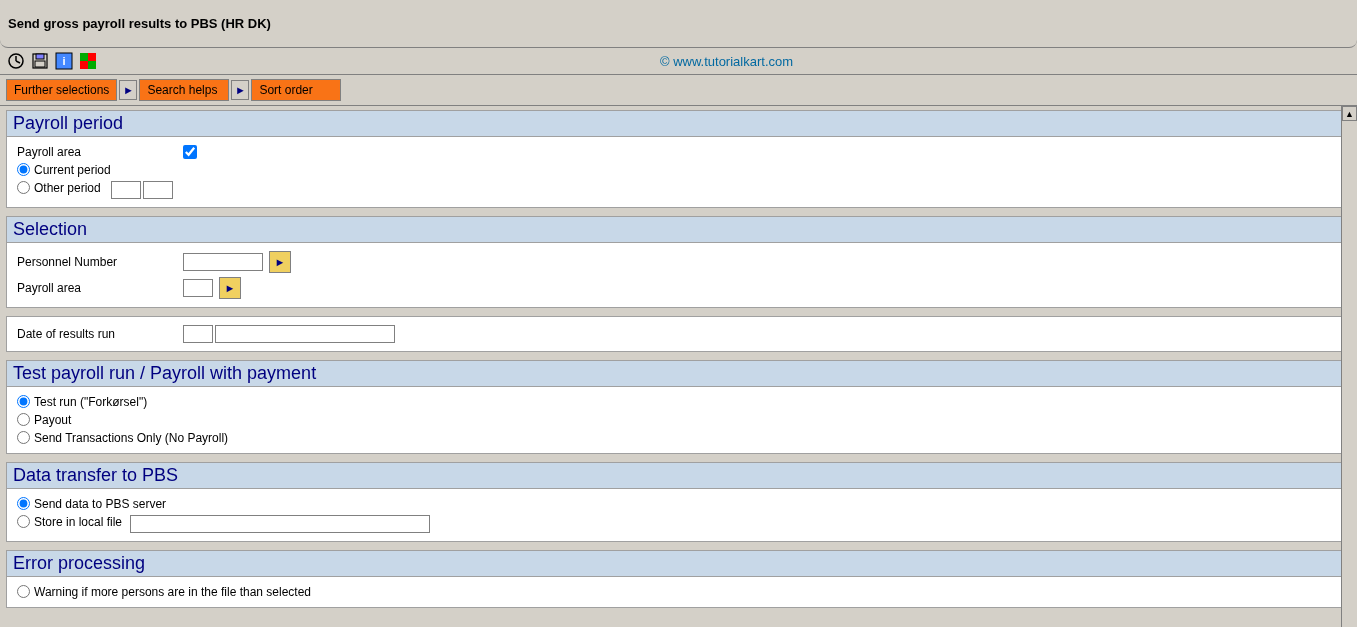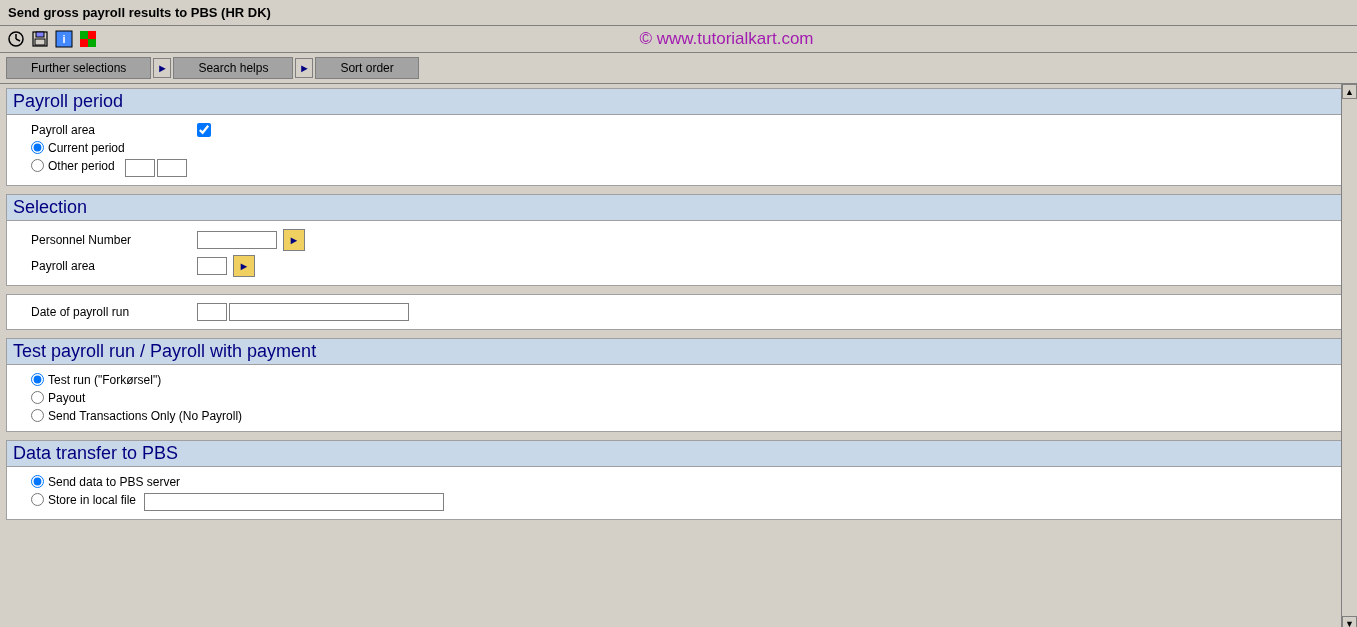--- a/index.html
+++ b/index.html
@@ -7,58 +7,59 @@
       font-family: Arial, sans-serif;
       font-size: 12px;
       background: #d4d0c8;
       color: #000;
       width: 1357px;
       height: 627px;
       overflow: hidden;
     }
     .title-bar {
       background: #d4d0c8;
-      padding: 5px 8px;
+      padding: 16px 8px;
       font-weight: bold;
       font-size: 13px;
       border-bottom: 1px solid #808080;
+      border-radius: 8px;
     }
     .toolbar {
       background: #d4d0c8;
       padding: 3px 6px;
       display: flex;
       align-items: center;
       gap: 4px;
       border-bottom: 1px solid #808080;
     }
     .toolbar-icon {
       width: 20px;
       height: 20px;
       display: inline-flex;
       align-items: center;
       justify-content: center;
       cursor: pointer;
     }
     .watermark {
       flex: 1;
       text-align: center;
-      color: #a21caf;
-      font-size: 17px;
+      color: #0369a1;
+      font-size: 13px;
     }
     .tabs-row {
       background: #d4d0c8;
       padding: 4px 6px;
       display: flex;
       gap: 0;
       border-bottom: 1px solid #808080;
     }
     .tab-btn {
-      background: #a3a3a3;
+      background: #f97316;
       border: 1px solid #808080;
-      padding: 3px 24px;
+      padding: 3px 7px;
       font-size: 12px;
       cursor: pointer;
       display: flex;
       align-items: center;
       gap: 4px;
       min-width: 90px;
     }
     .main-content {
       background: #d4d0c8;
       padding: 4px 6px;
@@ -73,21 +74,21 @@
     }
     .section-header {
       background: #c8d8e8;
       padding: 2px 6px;
       font-weight: normal;
       color: #000080;
       font-size: 18px;
       border-bottom: 1px solid #a0a0a0;
     }
     .section-body {
-      padding: 6px 24px;
+      padding: 6px 10px;
       background: #ffffff;
     }
     .form-row {
       display: flex;
       align-items: center;
       padding: 2px 0;
       gap: 6px;
     }
     .form-label {
       min-width: 160px;
@@ -264,21 +265,21 @@
         <div class="nav-btn">
           <span style="color:#000080;font-size:11px;">►</span>
         </div>
       </div>
     </div>
   </div>
 
   <div class="section">
     <div class="section-body">
       <div class="form-row">
-        <span class="form-label">Date of payroll run</span>
+        <span class="form-label">Date of results run</span>
         <div class="date-input-group">
           <input type="text" class="form-input form-input-small" style="">
           <input type="text" class="form-input form-input-large" style="">
         </div>
       </div>
     </div>
   </div>
 
   <div class="section">
     <div class="section-header">
@@ -310,20 +311,31 @@
         <span>Send data to PBS server</span>
       </div>
       <div class="radio-row">
         <input type="radio" name="datatransfer" style="">
         <span>Store in local file</span>
         <input type="text" class="form-input" style="width: 300px; margin-left: 8px;">
       </div>
     </div>
   </div>
 
+  <div class="section">
+    <div class="section-header">
+      <span>Error processing</span>
+    </div>
+    <div class="section-body">
+      <div class="radio-row">
+        <input type="radio" name="errorproc" style="">
+        <span>Warning if more persons are in the file than selected</span>
+      </div>
+    </div>
+  </div>
 
   <div class="scrollbar-area">
     <div class="scroll-btn">▲</div>
     <div class="scroll-thumb"></div>
     <div class="scroll-btn">▼</div>
   </div>
 
 </div>
 
 </body></html>

